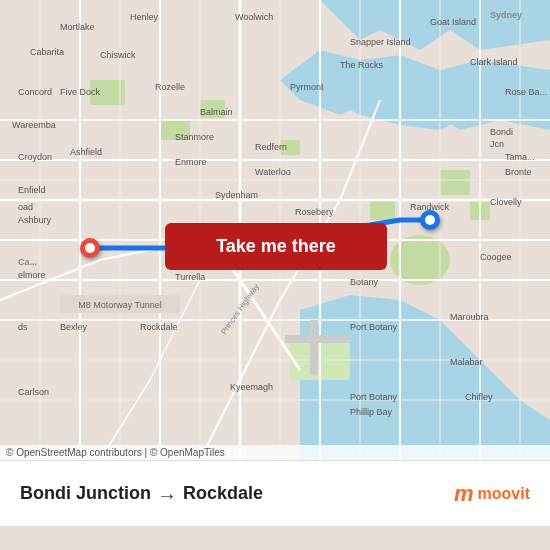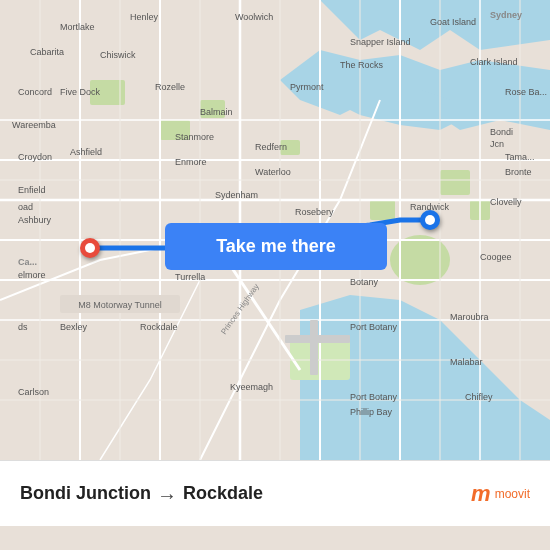--- a/index.html
+++ b/index.html
@@ -17,21 +17,21 @@
       width: 100%;
       height: 100%;
     }
 
     #take-me-there-btn {
       position: absolute;
       top: 223px;
       left: 165px;
       width: 222px;
       height: 47px;
-      background-color: #3b82f6;
+      background-color: #b91c1c;
       color: white;
       border: none;
       border-radius: 6px;
       font-size: 18px;
       font-weight: bold;
       cursor: pointer;
       display: flex;
       align-items: center;
       justify-content: center;
     }
@@ -88,22 +88,22 @@
     }
 
     .moovit-m {
       font-size: 22px;
       font-weight: 900;
       color: #f26c2a;
       font-style: italic;
     }
 
     .moovit-text {
-      font-size: 12px;
-      font-weight: 400;
+      font-size: 16px;
+      font-weight: 700;
       color: #f26c2a;
     }
 
     .origin-pin {
       filter: drop-shadow(1px 2px 2px rgba(0,0,0,0.4));
     }
 
     .dest-pin {
       filter: drop-shadow(1px 2px 2px rgba(0,0,0,0.4));
     }
@@ -234,20 +234,23 @@
 
     <circle cx="430" cy="220" r="10" fill="#1a73e8" class="origin-pin"></circle>
     <circle cx="430" cy="220" r="5" fill="white"></circle>
 
   </svg>
 
   
   <button id="take-me-there-btn">Take me there</button>
 
   
+  <div id="attribution">
+    <span>© OpenStreetMap contributors | © OpenMapTiles</span>
+  </div>
 </div>
 
 <div id="footer">
   <div id="footer-left">
     <span id="from-label">Bondi Junction</span>
     <span id="arrow-icon">→</span>
     <span id="to-label">Rockdale</span>
   </div>
   <div id="moovit-logo">
     <span class="moovit-m">m</span>

